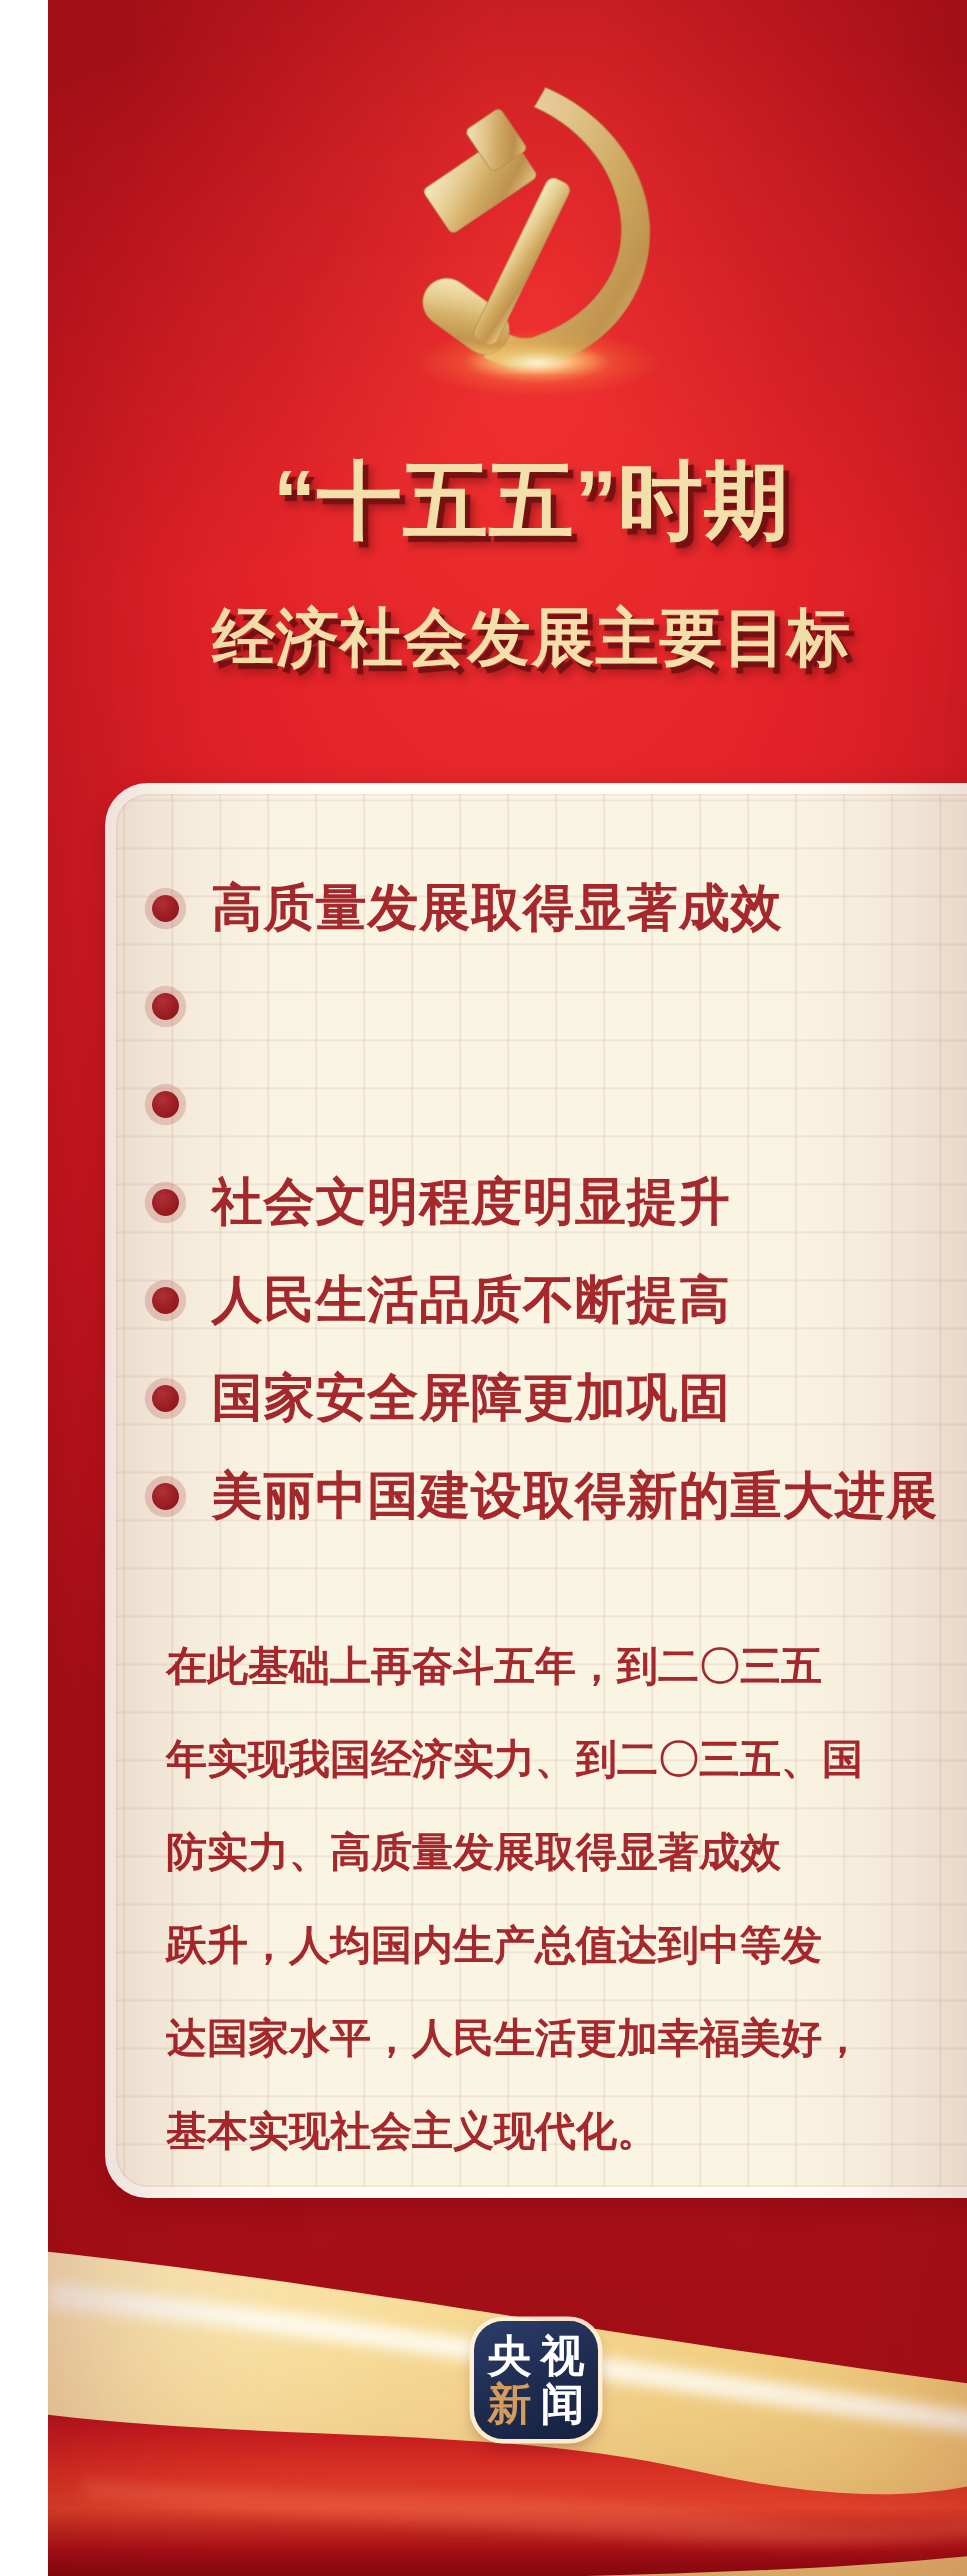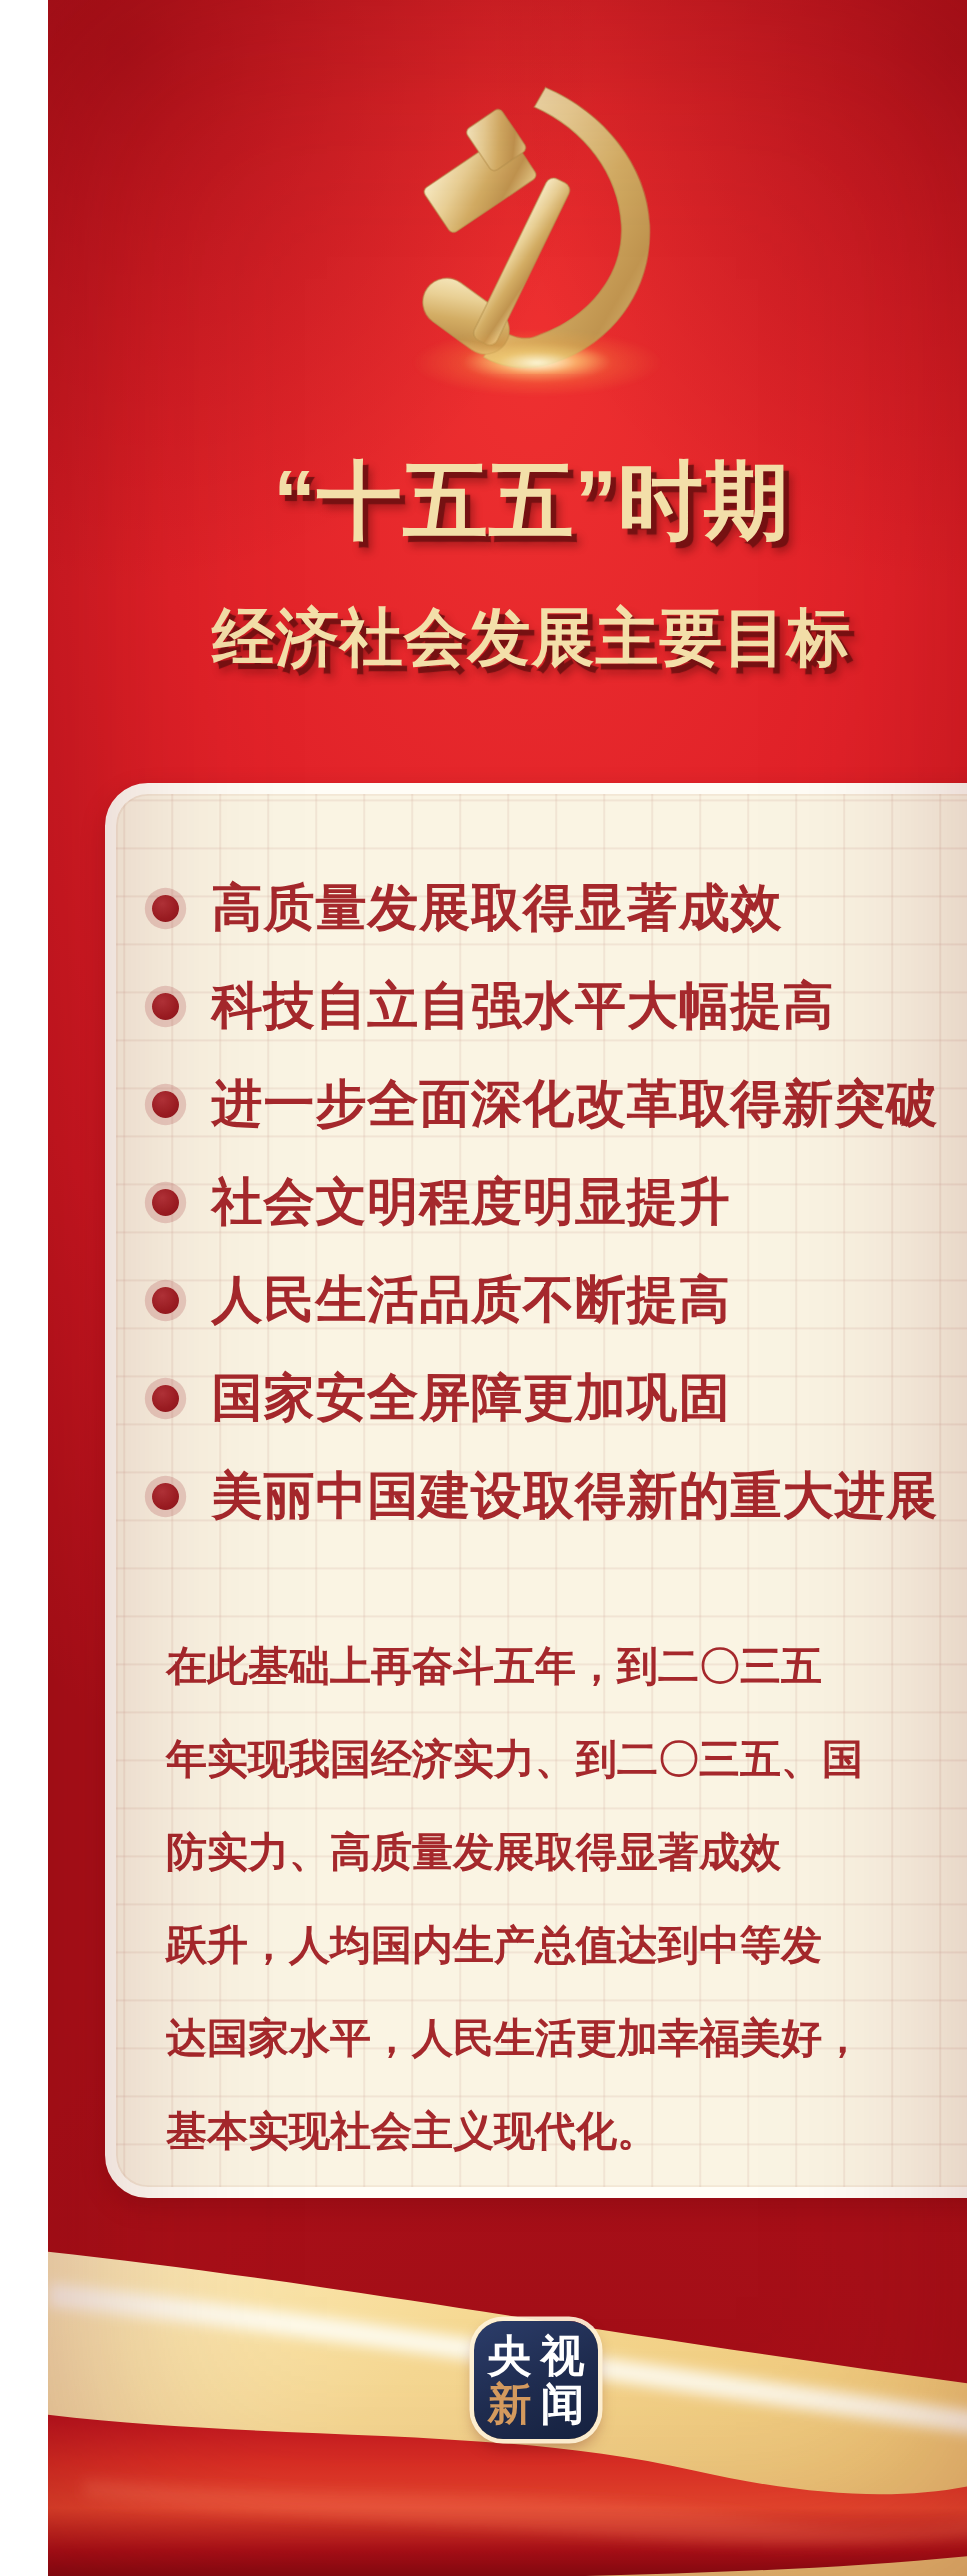--- a/index.html
+++ b/index.html
@@ -140,25 +140,23 @@
   <section class="card">
     <div class="card-grid"></div>
 
     <ul class="bullets">
       <li class="bullet">
         <span class="dot"></span>
         <span class="bullet-text">高质量发展取得显著成效</span>
       </li>
       <li class="bullet">
         <span class="dot"></span>
-        <span class="bullet-text">科技自立自强水平大幅提高</span>
-      </li>
-      <li class="bullet">
-        <span class="dot"></span>
-        <span class="bullet-text">进一步全面深化改革取得新突破</span>
+      </li>
+      <li class="bullet">
+        <span class="dot"></span>
       </li>
       <li class="bullet">
         <span class="dot"></span>
         <span class="bullet-text">社会文明程度明显提升</span>
       </li>
       <li class="bullet">
         <span class="dot"></span>
         <span class="bullet-text">人民生活品质不断提高</span>
       </li>
       <li class="bullet">

